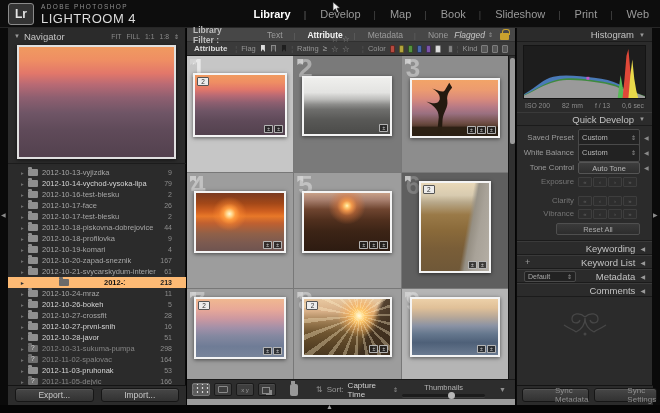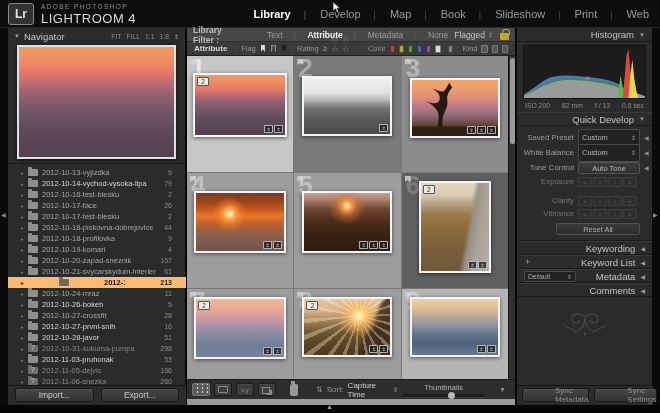--- a/index.html
+++ b/index.html
@@ -56,21 +56,21 @@
 
   
   .center { position:absolute; left:187px; top:28px; width:328px; height:377px; background:#9a9a9a; }
   .fbar1 { height:14px; background:#474747; border-bottom:1px solid #303030; display:flex; align-items:center; padding:0 6px; }
   .fb-label { font-size:8.5px; font-weight:bold; color:#bdbdbd; }
   .ftabs { display:flex; margin-left:26px; }
   .ftab { font-size:8.5px; color:#9c9c9c; padding:0 6px; }
   .ftab.active { color:#f4f4f4; font-weight:bold; }
   .ftabs .ftab:not(:last-child)::after { content:"|"; color:#666; font-size:7px; margin-left:11px; font-weight:normal; }
   .fright { margin-left:auto; display:flex; align-items:center; gap:3px; }
-  .flagged { font-size:8.5px; color:#c6c6c6; }
+  .flagged { font-size:8.5px; color:#c6c6c6;font-style:italic; }
   .stp { font-size:6px; color:#9a9a9a; }
   .lock { position:relative; width:9px; height:7px; background:#c9a22e; border-radius:1px; margin-left:4px; margin-top:3px; }
   .lock::before { content:""; position:absolute; top:-4px; left:1.5px; width:6px; height:5px; border:1.5px solid #c9a22e; border-bottom:none; border-radius:3px 3px 0 0; }
 
   .fbar2 { height:14px; background:#3a3a3a; border-bottom:1px solid #1f1f1f; display:flex; align-items:center; padding:0 7px; gap:4px; font-size:7.5px; color:#949494; }
   .fb2-title { color:#d8d8d8; font-weight:bold; font-size:8px; margin-right:4px; }
   .fsep { color:#5a5a5a; font-size:7px; }
   .flg { width:8px; height:7px; clip-path:polygon(0 0,100% 0,100% 100%,50% 60%,0 100%); margin:0 1px; }
   .flg.f1 { background:#dedede; }
   .flg.f2 { background:#4e4e4e; border:1px solid #8a8a8a; }
@@ -297,20 +297,26 @@
           <span class="fic"></span>
           <span class="fname">2012-10-28-javor</span>
           <span class="fcount">51</span>
         </div>
       <div class="frow miss">
           <span class="tw">▸</span>
           <span class="fic"></span>
           <span class="fname">2012-10-31-sukuma-pumpa</span>
           <span class="fcount">298</span>
         </div>
+      <div class="frow miss">
+          <span class="tw">▸</span>
+          <span class="fic"></span>
+          <span class="fname">2012-11-02-spalovac</span>
+          <span class="fcount">164</span>
+        </div>
       <div class="frow bright">
           <span class="tw">▸</span>
           <span class="fic"></span>
           <span class="fname">2012-11-03-pruhonak</span>
           <span class="fcount">53</span>
         </div>
       <div class="frow miss">
           <span class="tw">▸</span>
           <span class="fic"></span>
           <span class="fname">2012-11-05-dejvic</span>
@@ -318,22 +324,22 @@
         </div>
       <div class="frow miss">
           <span class="tw">▸</span>
           <span class="fic"></span>
           <span class="fname">2012-11-06-snezka</span>
           <span class="fcount">260</span>
         </div>
     </div>
 
     <div class="lbuttons">
+      <div class="btn">Export...</div>
       <div class="btn">Import...</div>
-      <div class="btn">Export...</div>
     </div>
   </div>
 
   <div class="center">
     <div class="fbar1">
       <span class="fb-label">Library Filter :</span>
       <span class="ftabs">
         <span class="ftab">Text</span>
         <span class="ftab active">Attribute</span>
         <span class="ftab">Metadata</span>

